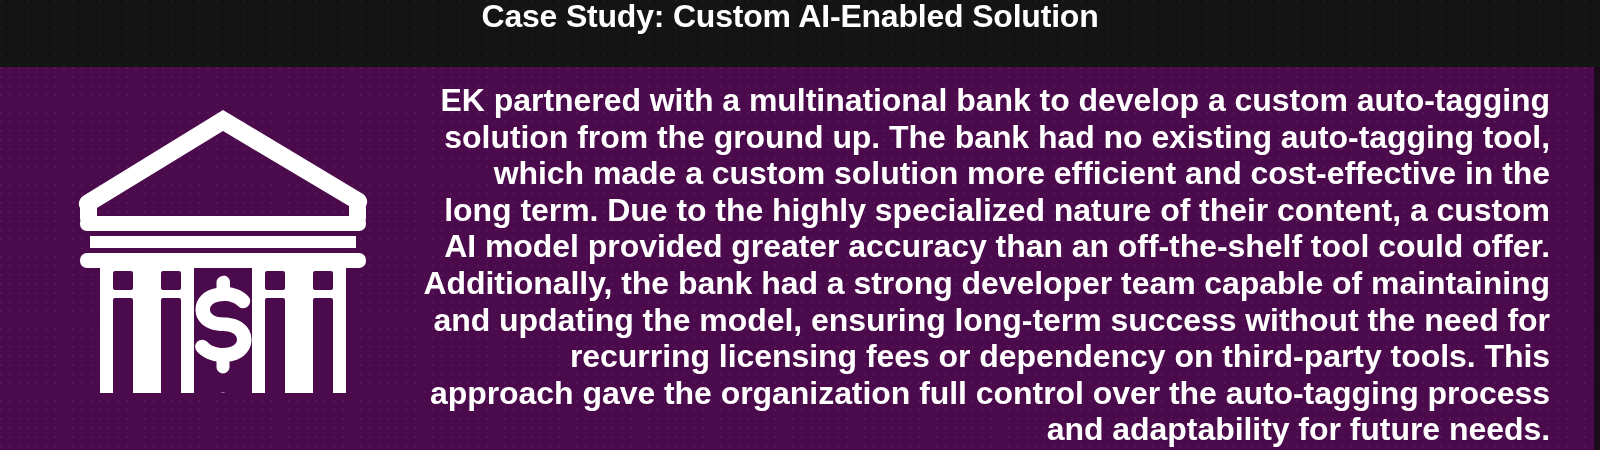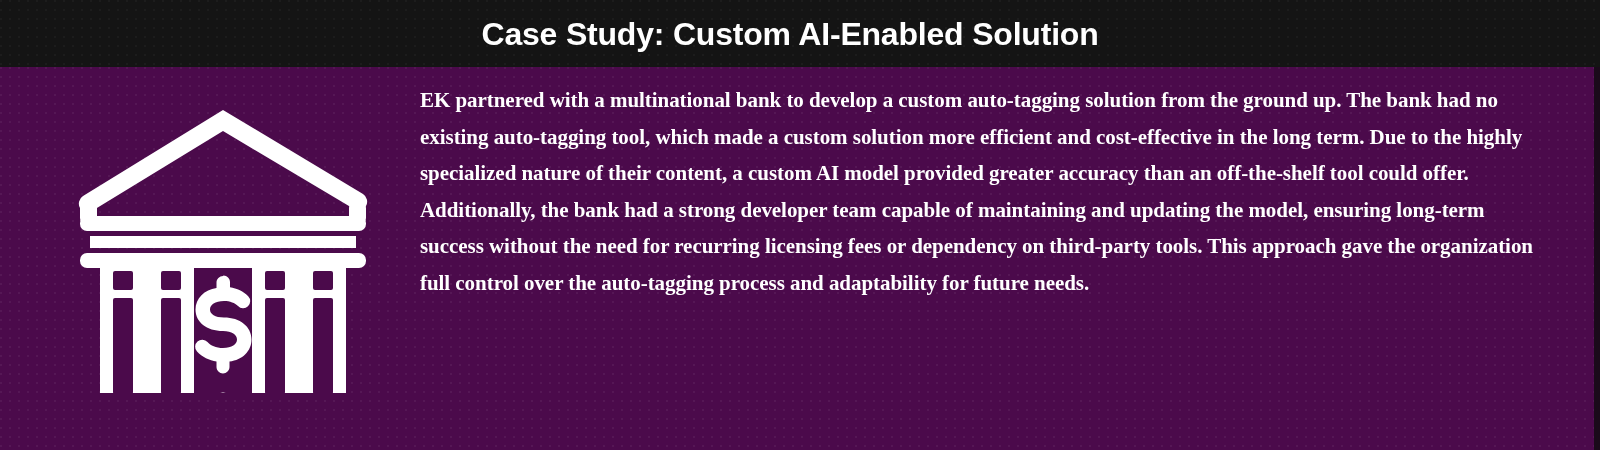--- a/index.html
+++ b/index.html
@@ -33,21 +33,21 @@
     position: absolute;
     left: 0;
     top: 0;
     width: 1600px;
     height: 67px;
     background-color: #141414;
     background-image:
       radial-gradient(circle at 1px 1px, rgba(255,255,255,0.035) 1px, transparent 1.2px);
     background-size: 9px 9px;
     display: flex;
-    align-items: center;
+    align-items: flex-start;
     justify-content: center;
   }
   #header-title {
     color: #ffffff;
     font-size: 32px;
     font-weight: bold;
     letter-spacing: -0.2px;
     line-height: 1;
     white-space: nowrap;
     text-align: center;
@@ -74,27 +74,26 @@
   }
   #icon-wrap svg { display: block; width: 100%; height: 100%; }
 
   
   #body-text {
     position: absolute;
     left: 420px;
     top: 82px;
     width: 1130px;
     color: #ffffff;
-    font-size: 21px;
+    font-size: 32px;
     font-weight: bold;
     line-height: 36.6px;
     letter-spacing: -0.05px;
-    text-align: left;
+    text-align: right;
     white-space: pre-wrap;
-    font-family: Liberation Serif, serif;
   }
 </style>
 </head>
 <body>
 
 <div id="page">
 
   <div id="body-band"></div>
 
   <div id="header-band">

